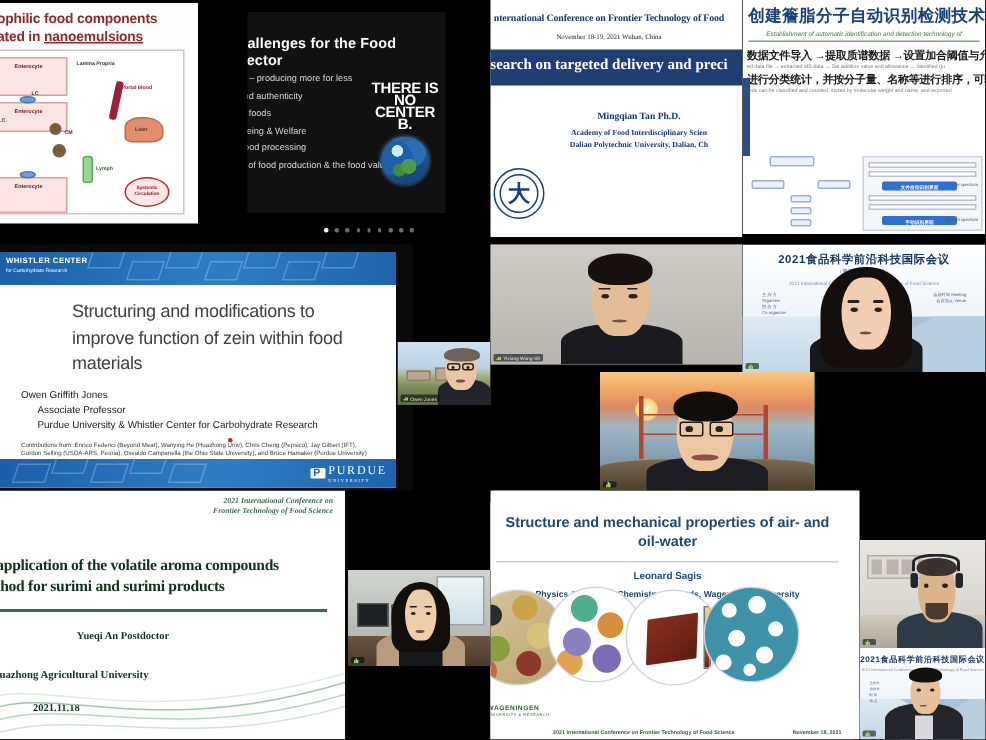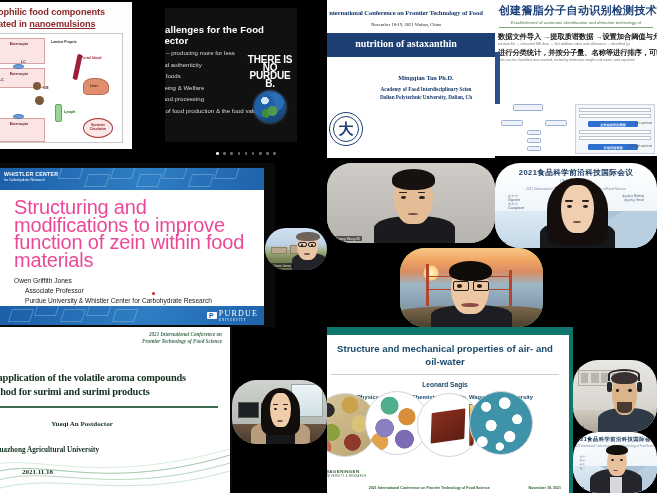--- a/index.html
+++ b/index.html
@@ -168,22 +168,23 @@
     position:absolute; width:22px; height:13px; border:1px solid #cfe3f6;
     transform:skewX(-18deg);
   }
   #t5 .wc {
     position:absolute; left:4px; top:3px; color:#fff; font-size:5.2px;
     font-weight:bold; letter-spacing:0.3px; line-height:6px;
   }
   #t5 .wc b { display:block; font-size:3.4px; font-weight:normal; letter-spacing:0; }
   #t5 .body { padding:9px 14px 0 14px; }
   #t5 h1 {
-    font-size:20px; font-weight:normal; color:#ec4899; line-height:17.5px;
+    font-size:12px; font-weight:normal; color:#404040; line-height:17.5px;
     letter-spacing:-0.2px;
+    margin-left:34px;
   }
   #t5 .auth { margin-top:8px; font-size:6.6px; color:#1a1a1a; }
   #t5 .auth .i1 { margin-left:11px; margin-top:3px; }
   #t5 .auth .i2 { margin-left:11px; margin-top:3px; }
   #t5 .contrib {
     margin-top:7px; font-size:4.1px; color:#3a3a3a; line-height:5.6px;
   }
   #t5 .reddot {
     position:absolute; left:152px; bottom:30px; width:3px; height:3px;
     background:#d02020; border-radius:50%;
@@ -219,21 +220,21 @@
     font-size:7.2px; padding:18px 0 0 14px;
   }
   #t6 .date {
     font-family:"Liberation Serif", serif; font-weight:bold; color:#14311f;
     font-size:7px; padding:14px 0 0 42px;
   }
   #t6 .waves { position:absolute; left:0; right:0; bottom:0; height:56px; overflow:hidden; }
   #t6 .waves svg { position:absolute; left:0; bottom:-6px; }
 
   
-  #t7 { left:327px; top:327px; width:246px; height:166px; background:#0f766e; }
+  #t7 { left:327px; top:327px; width:246px; height:166px; background:#ffffff; }
   #t7 .slide { left:-6px; top:8px; width:248px; height:158px; background:#fff; }
   #t7 h1 {
     text-align:center; color:#1b4a6b; font-weight:bold; font-size:9.6px;
     line-height:13px; padding:7px 8px 0;
   }
   #t7 .hr { height:0.8px; background:#c6cdd4; margin:6px 10px 0; }
   #t7 .nm {
     text-align:center; color:#1b4a6b; font-weight:bold; font-size:6.6px; padding-top:6px;
   }
   #t7 .af {
@@ -296,21 +297,21 @@
     font-weight:bold; letter-spacing:0.4px; line-height:5px;
   }
   #t7 .wag b { display:block; font-size:2.6px; font-weight:normal; }
   #t7 .foot {
     position:absolute; left:0; right:0; bottom:3px; display:flex;
     justify-content:space-between; padding:0 8px; font-size:3.6px; color:#2f5d2f;
     font-weight:bold;
   }
 
   
-  .cam { position:absolute; overflow:hidden; background:#181818;border-radius:25px; }
+  .cam { position:absolute; overflow:hidden; background:#181818; }
   .cam .nmtag {
     position:absolute; left:2px; bottom:2px; display:flex; align-items:center;
     gap:1.5px; background:rgba(0,0,0,.55); padding:0.5px 2px;
     font-size:3.2px; color:#e8e8e8; border-radius:1px; max-width:92%;
     overflow:hidden; white-space:nowrap;
   }
   .cam .nmtag .mic {
     width:3px; height:3.4px; display:block; position:relative; flex:0 0 auto;
   }
   .cam .nmtag .mic i {
@@ -478,21 +479,21 @@
         <div>re – producing more for less</div>
         <div>and authenticity</div>
         <div>of foods</div>
         <div>-being &amp; Welfare</div>
         <div>Food processing</div>
         <div>ty of food production &amp; the food value chain</div>
       </div>
       <div class="planet">
         <div class="txt">
           <div>THERE IS NO</div>
-          <div>PURDUE B.</div>
+          <div>CENTER B.</div>
         </div>
         <div class="globe"></div>
       </div>
     </div>
     <div class="dots" style="top:152px;">
       <i class="on"></i>
       <i></i>
       <i></i>
       <i></i>
       <i></i>
@@ -501,21 +502,21 @@
       <i></i>
       <i></i>
     </div>
   </div>
 
   <div class="tile" id="t3">
     <div class="slide">
       <div class="conf">nternational Conference on Frontier Technology of Food</div>
       <div class="loc">November 18-19, 2021    Wuhan, China</div>
       <div class="band">
-        <div>nutrition of astaxanthin</div>
+        <div>search on targeted delivery and preci</div>
       </div>
       <div class="who">Mingqian Tan   Ph.D.</div>
       <div class="aff">
         <div>Academy of Food Interdisciplinary Scien</div>
         <div>Dalian Polytechnic University, Dalian, Ch</div>
       </div>
       <div class="seal">大</div>
     </div>
   </div>
 

